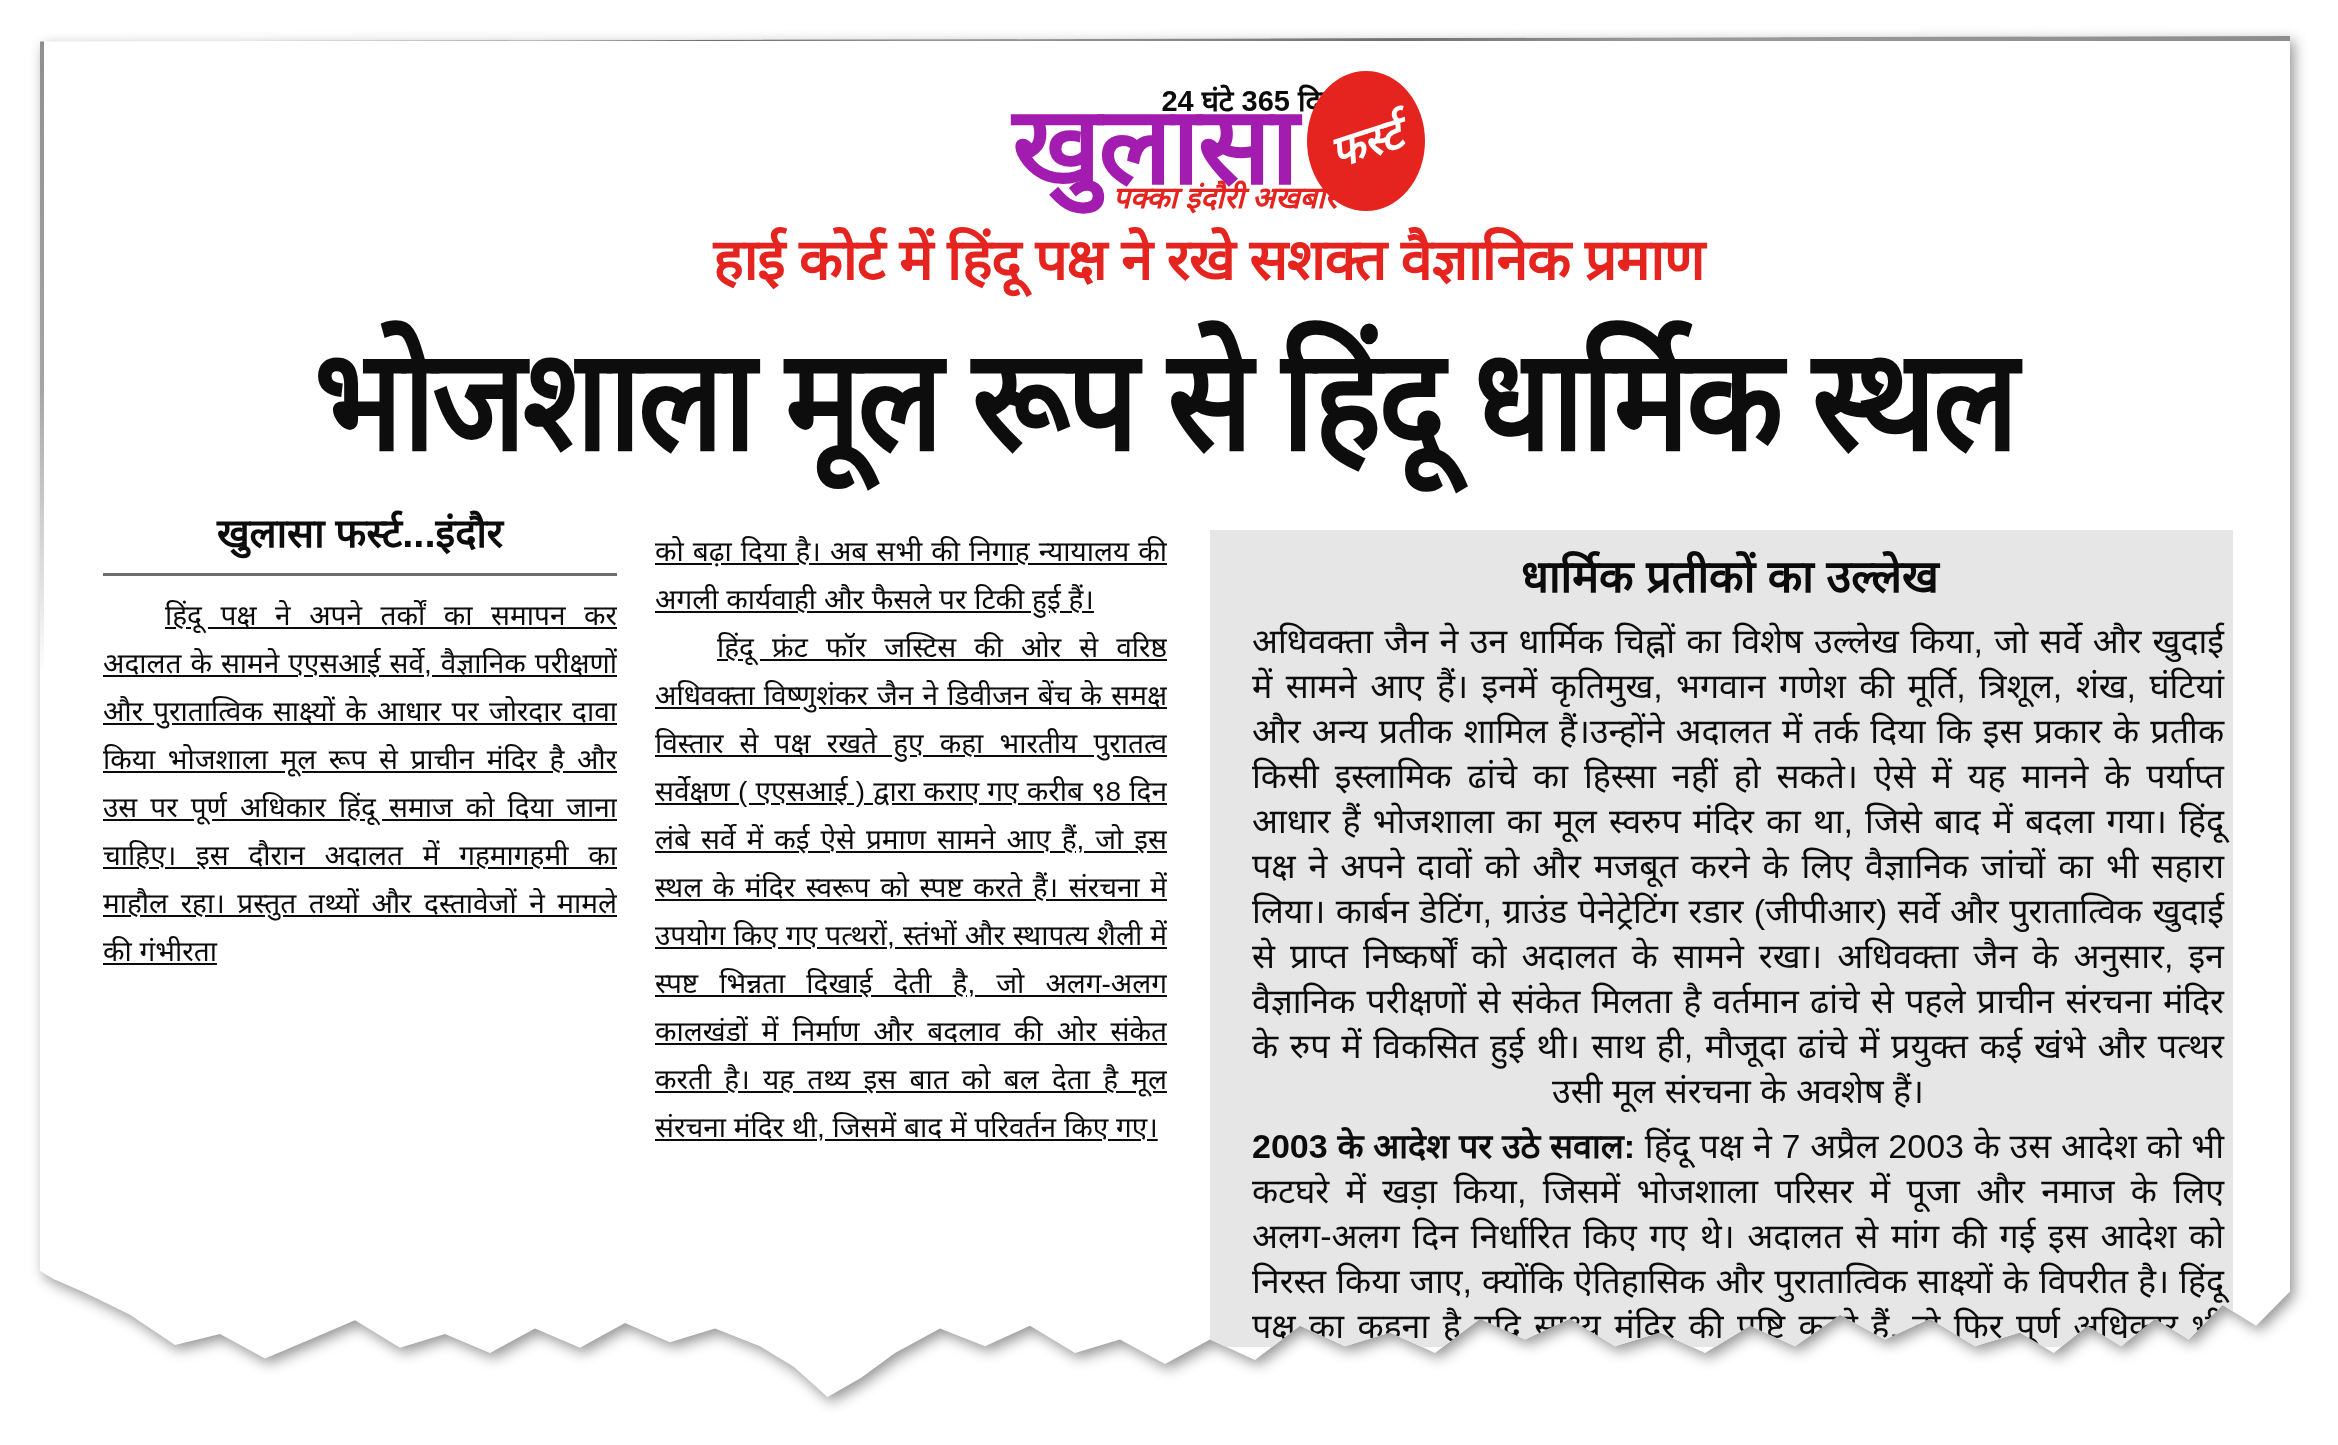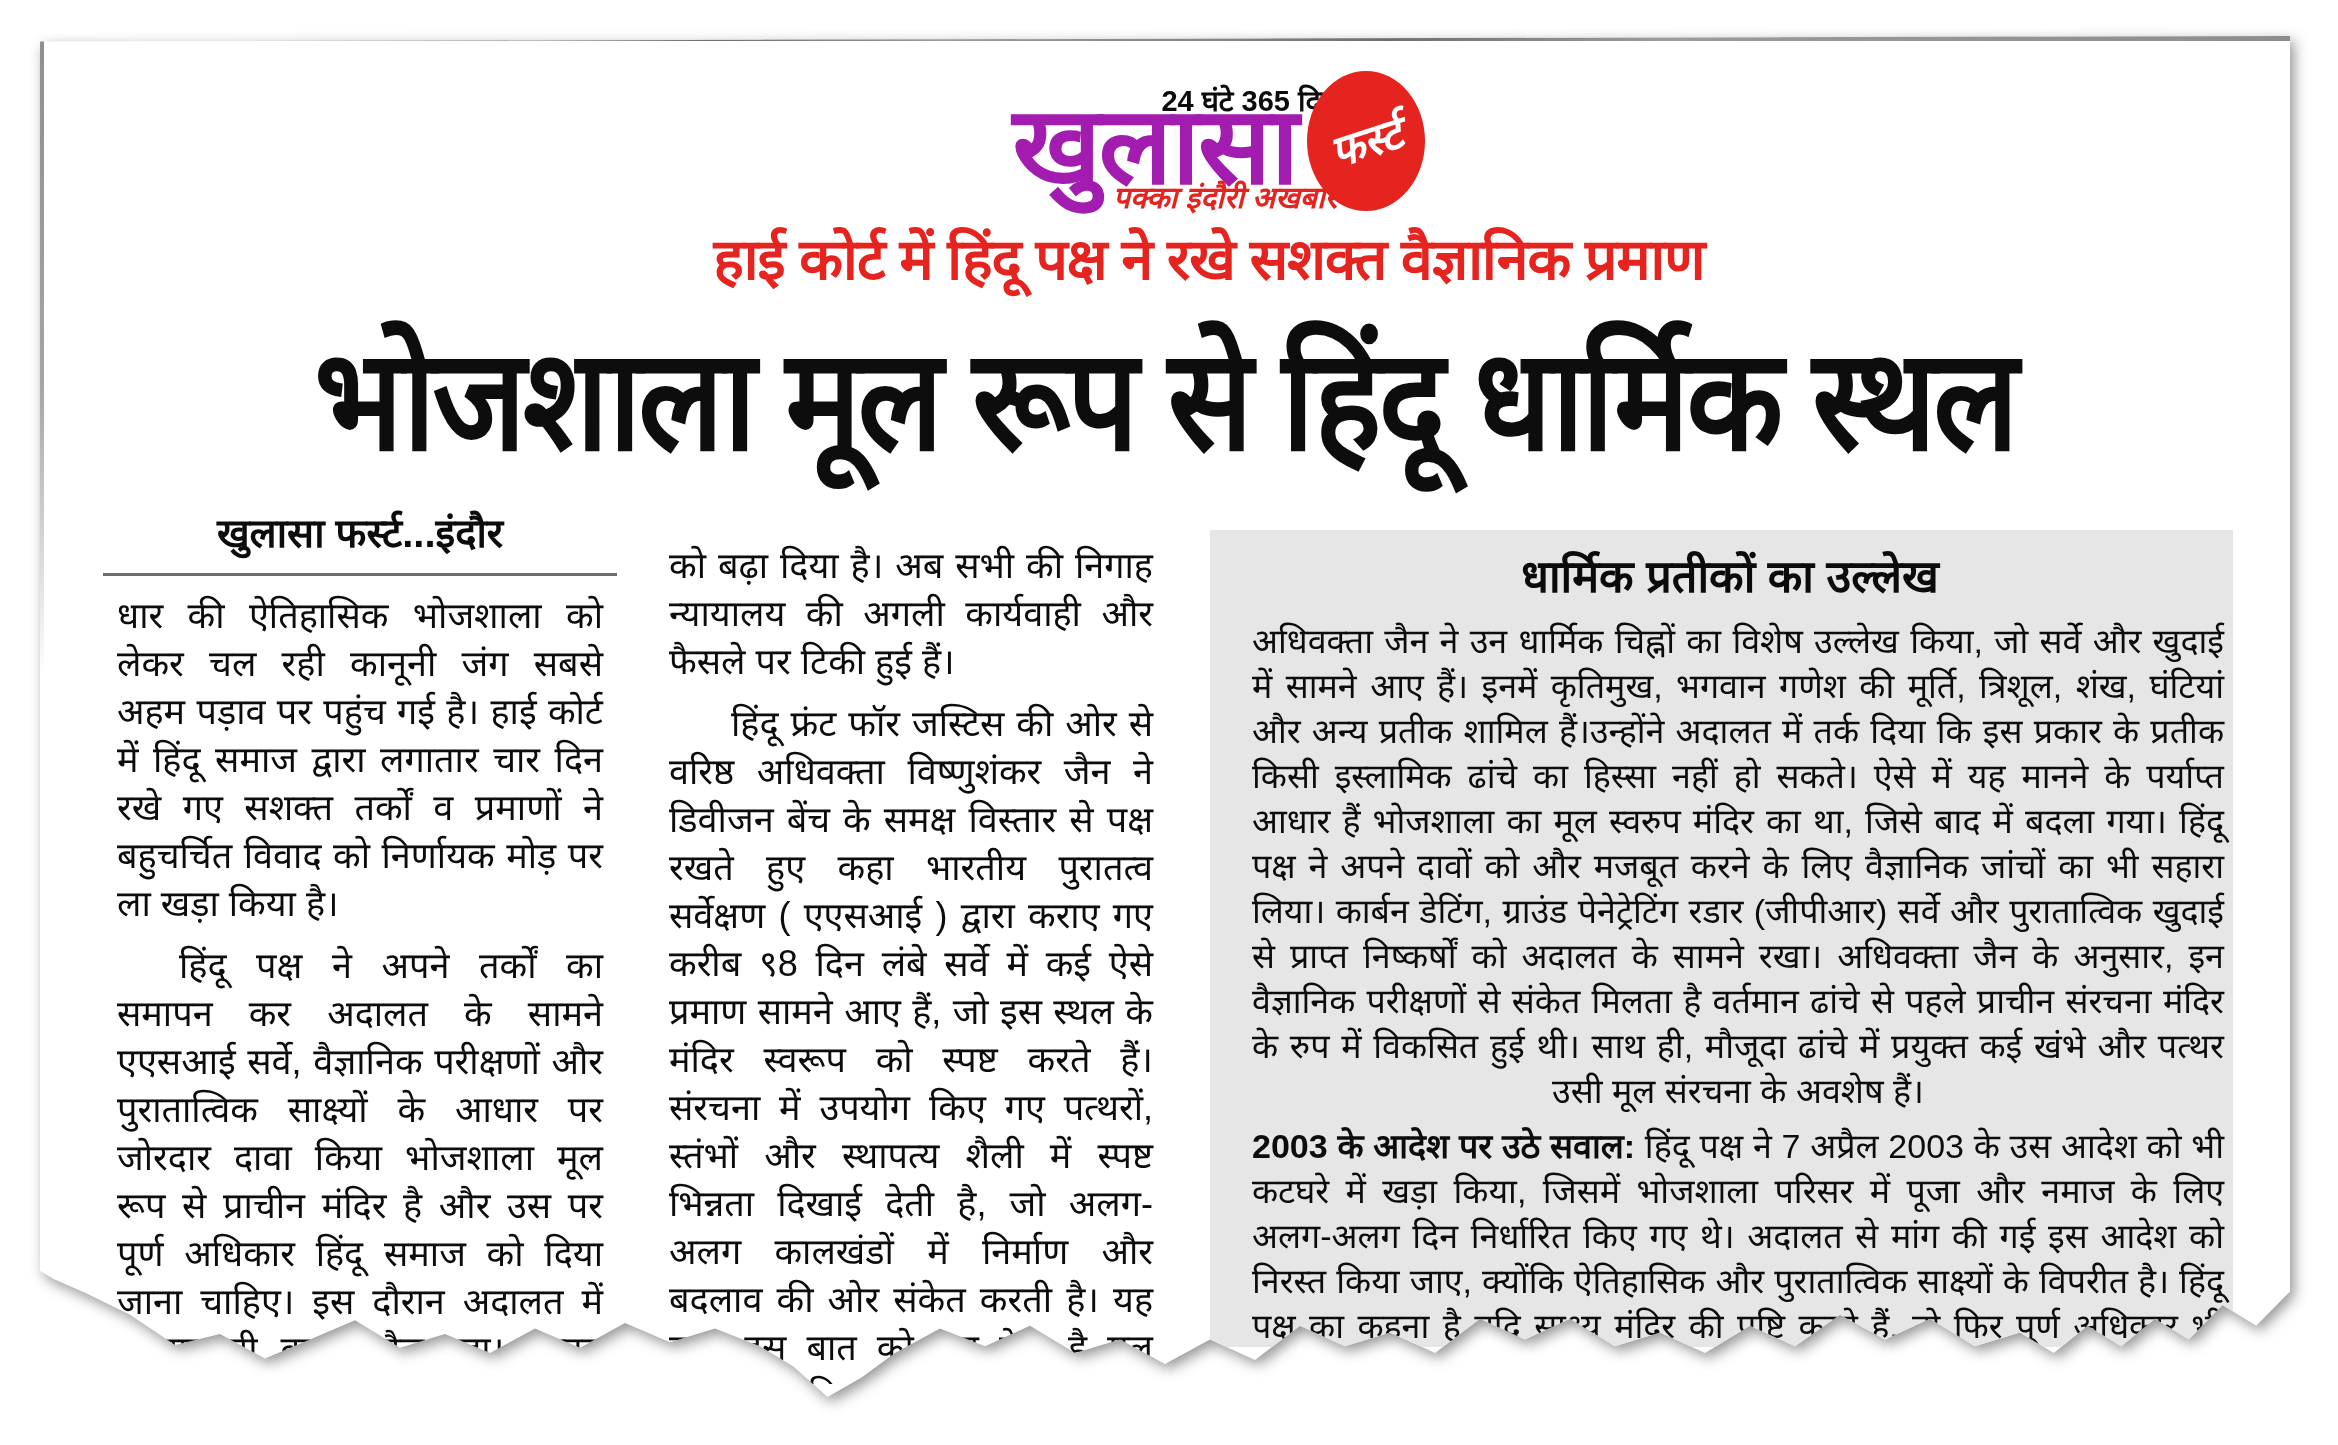--- a/index.html
+++ b/index.html
@@ -34,21 +34,21 @@
   .kicker{left:0;top:182px;width:2338px;text-align:center;font-size:57px;
      font-weight:bold;color:#e5231f;letter-spacing:-1px;}
   .headline{left:0;top:262px;width:2250px;text-align:center;font-size:126px;
      font-weight:bold;color:#0d0d0d;letter-spacing:-3px;transform:scaleY(1.12);
      transform-origin:top center;white-space:nowrap;}
   .col{overflow:hidden;}
   .col-1{left:63px;top:468px;width:514px;height:880px;}
   .col-2{left:615px;top:492px;width:512px;height:856px;}
   .dateline{text-align:center;font-size:40px;font-weight:bold;color:#0c0c0c;
      padding-bottom:14px;border-bottom:3px solid #6d6d6d;margin-bottom:16px;}
-  .body-text{font-size:36px;line-height:48px;text-align:justify;color:#0c0c0c;margin:14px;}
+  .body-text{font-size:28px;line-height:48px;text-align:justify;color:#0c0c0c;margin:0;text-decoration:underline;}
   .indent{text-indent:62px;}
   .gray-box{left:1170px;top:494px;width:1023px;height:817px;background:#e6e6e6;
      box-sizing:border-box;padding:10px 9px 10px 26px;overflow:hidden;}
   .box-title{text-align:center;font-size:45px;font-weight:bold;color:#0b0b0b;
      margin:4px 0 14px 0;}
   .box-text{font-size:34px;line-height:45px;text-align:justify;text-align-last:center;
      color:#0c0c0c;margin:0 0 10px 16px;}
   .box-lead{font-weight:bold;}
 </style>
 </head>
@@ -66,21 +66,20 @@
       <div class="abs masthead-tagline-bottom">पक्का इंदौरी अखबार</div>
       <div class="abs badge">
         <span>फर्स्ट</span>
       </div>
 
       <div class="abs kicker">हाई कोर्ट में हिंदू पक्ष ने रखे सशक्त वैज्ञानिक प्रमाण</div>
       <div class="abs headline">भोजशाला मूल रूप से हिंदू धार्मिक स्थल</div>
 
       <div class="abs col col-1">
         <div class="dateline">खुलासा फर्स्ट...इंदौर</div>
-        <p class="body-text">धार की ऐतिहासिक भोजशाला को लेकर चल रही कानूनी जंग सबसे अहम पड़ाव पर पहुंच गई है। हाई कोर्ट में हिंदू समाज द्वारा लगातार चार दिन  रखे गए सशक्त तर्कों व प्रमाणों ने बहुचर्चित विवाद को निर्णायक मोड़ पर ला खड़ा किया है।</p>
         <p class="body-text indent">हिंदू पक्ष ने अपने तर्कों का समापन कर अदालत के सामने एएसआई सर्वे, वैज्ञानिक परीक्षणों और पुरातात्विक साक्ष्यों के आधार पर जोरदार दावा किया भोजशाला मूल रूप से प्राचीन मंदिर है और उस पर पूर्ण अधिकार हिंदू समाज को दिया जाना चाहिए। इस दौरान अदालत में गहमागहमी का माहौल रहा। प्रस्तुत तथ्यों और दस्तावेजों ने मामले की गंभीरता</p>
       </div>
 
       <div class="abs col col-2">
         <p class="body-text">को बढ़ा दिया है। अब सभी की निगाह न्यायालय की अगली कार्यवाही और फैसले पर टिकी हुई हैं।</p>
         <p class="body-text indent">हिंदू फ्रंट फॉर जस्टिस की ओर से वरिष्ठ अधिवक्ता विष्णुशंकर जैन ने डिवीजन बेंच के समक्ष विस्तार से पक्ष रखते हुए कहा भारतीय पुरातत्व सर्वेक्षण ( एएसआई ) द्वारा कराए गए करीब ९8 दिन लंबे सर्वे में कई ऐसे प्रमाण सामने आए हैं, जो इस स्थल के मंदिर स्वरूप को स्पष्ट करते हैं। संरचना में उपयोग किए गए पत्थरों, स्तंभों और स्थापत्य शैली में स्पष्ट भिन्नता दिखाई देती है, जो अलग-अलग कालखंडों में निर्माण और बदलाव की ओर संकेत करती है। यह तथ्य इस बात को बल देता है मूल संरचना मंदिर थी, जिसमें बाद में परिवर्तन किए गए।</p>
       </div>
 
       <div class="abs gray-box">
         <div class="box-title">धार्मिक प्रतीकों का उल्लेख</div>

